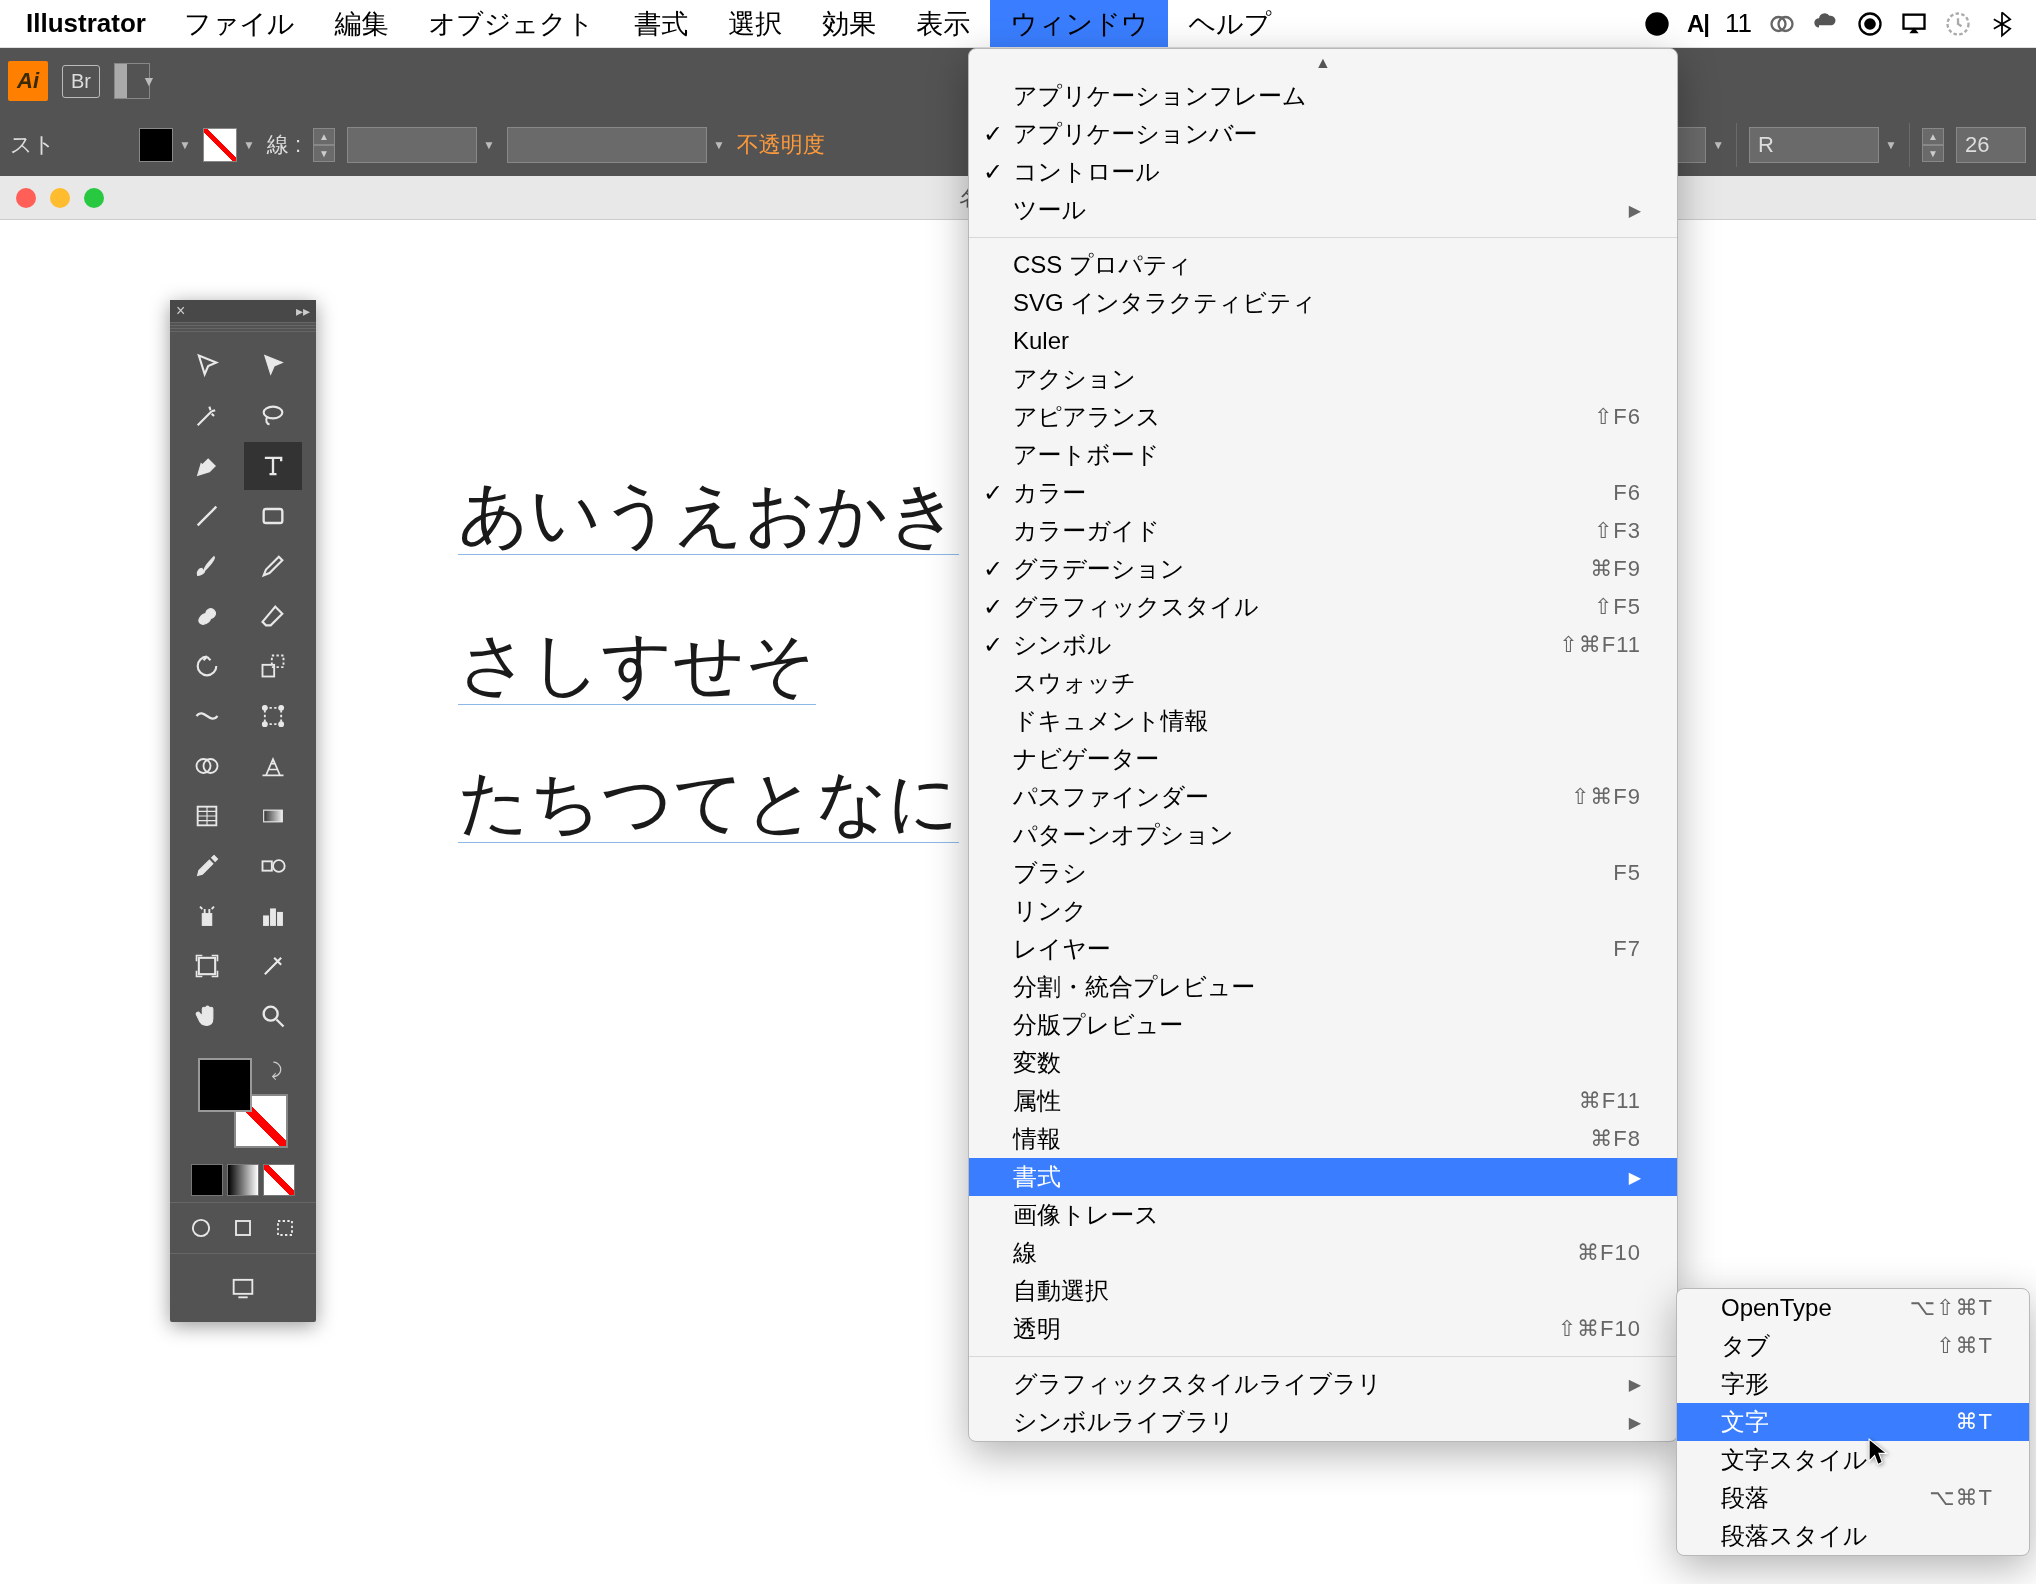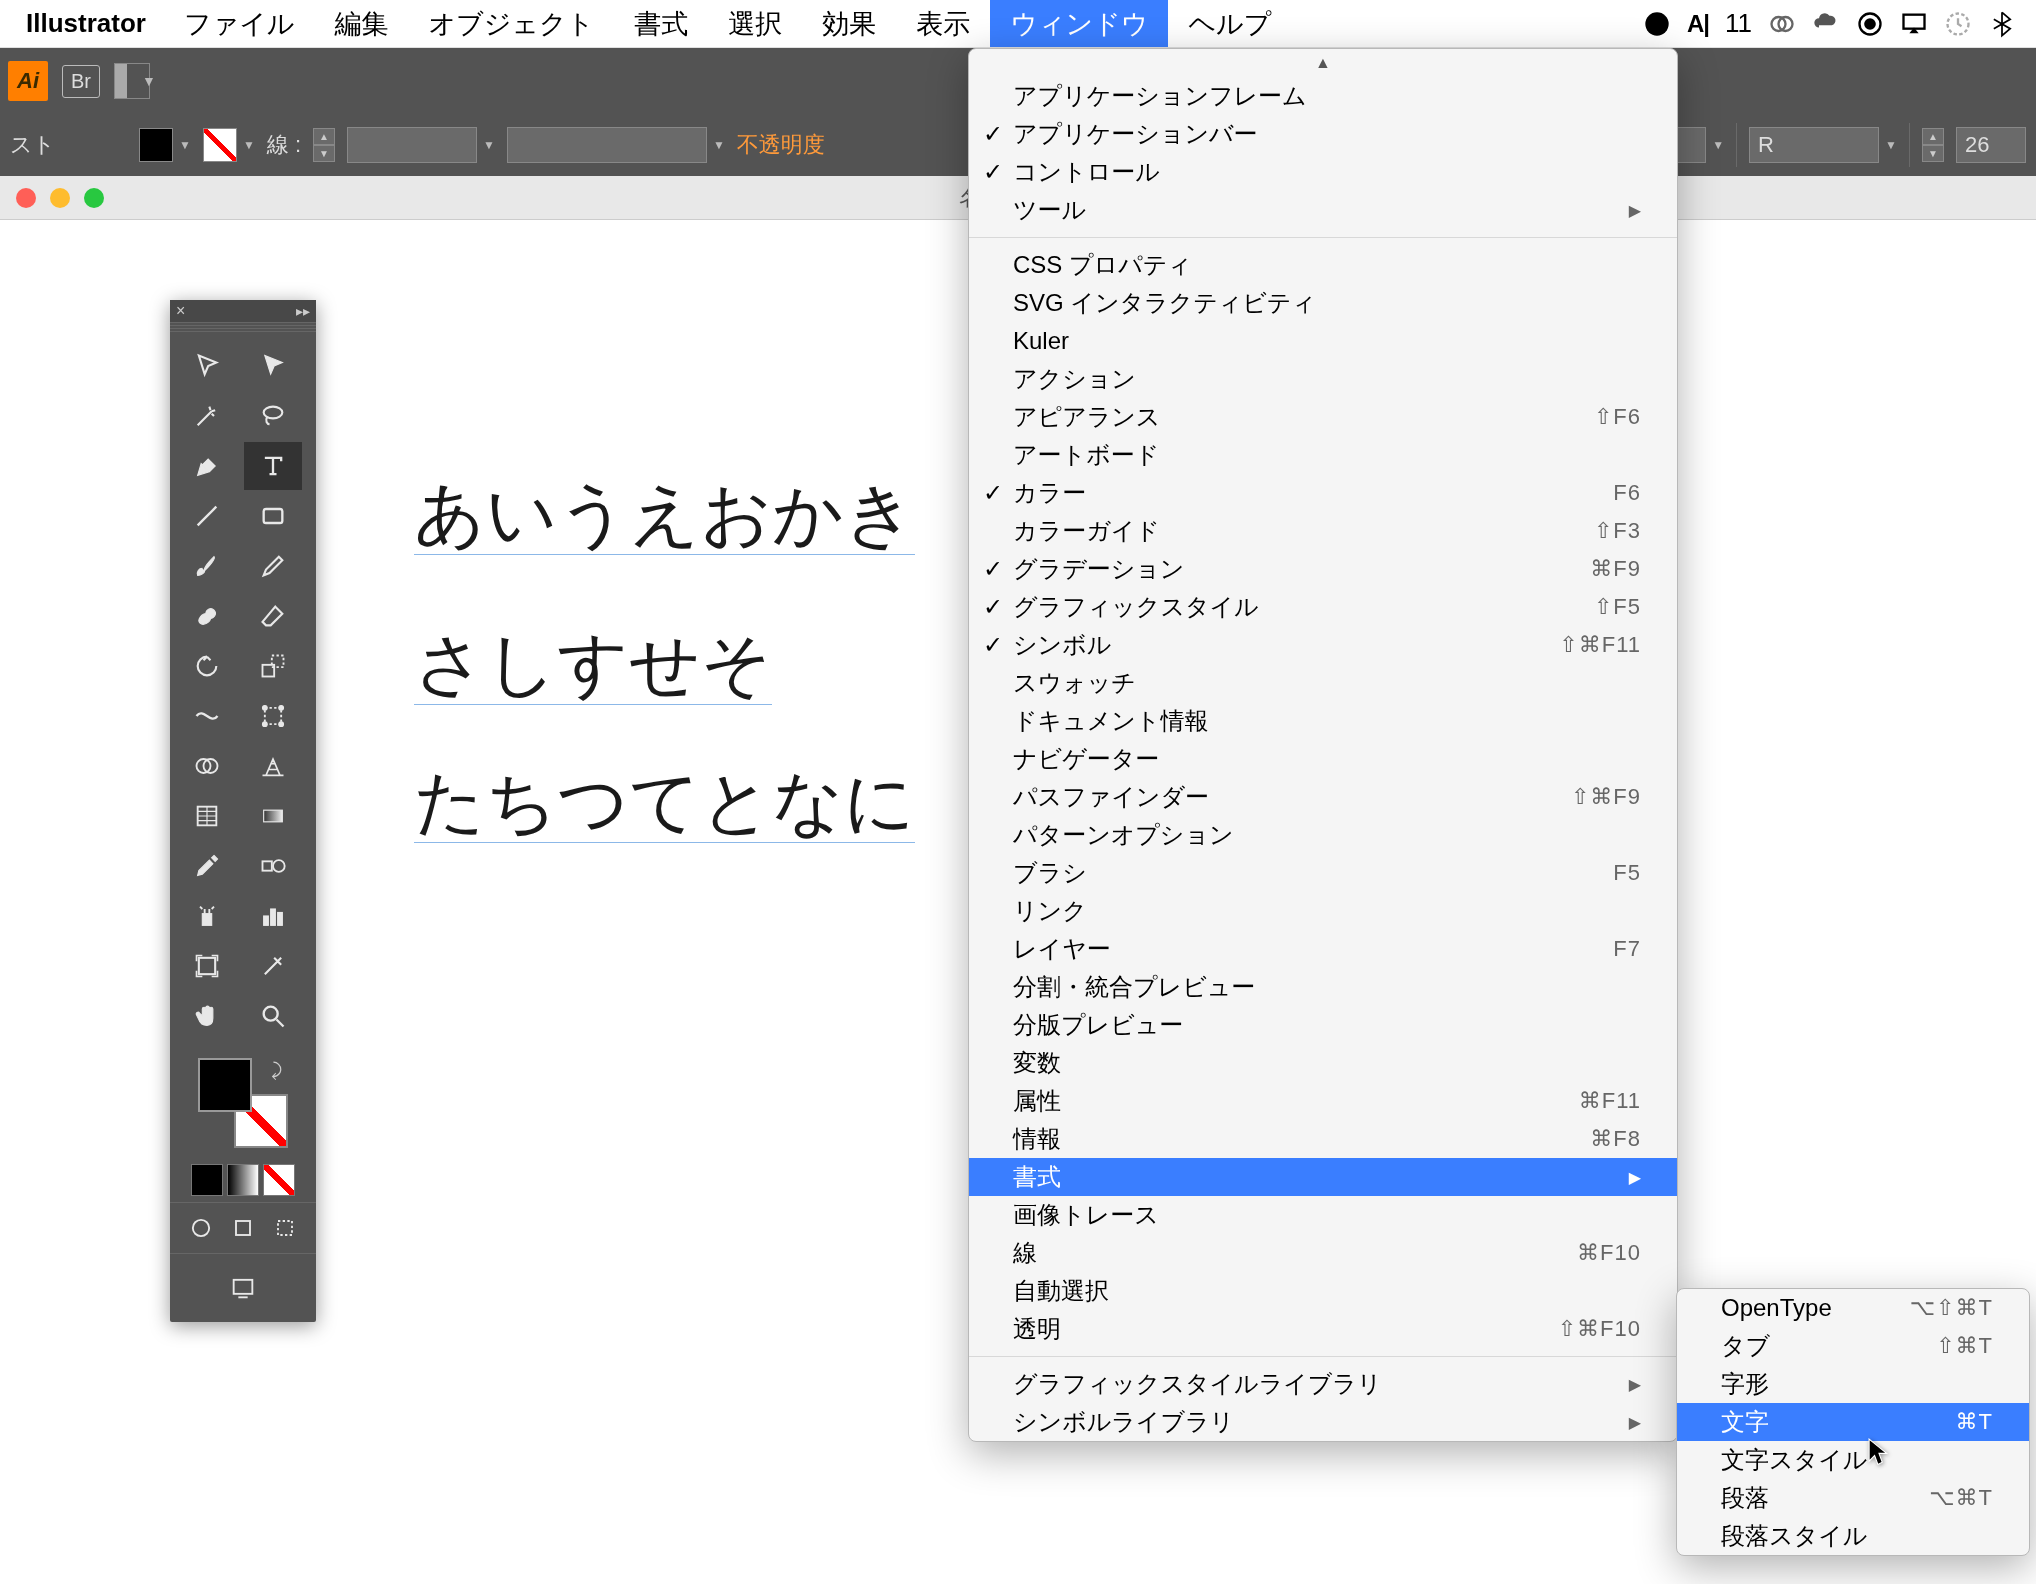--- a/index.html
+++ b/index.html
@@ -1,21 +1,21 @@
 <!DOCTYPE html>
 <html><head>
   <meta charset="utf-8">
   <style>
     * { margin: 0; padding: 0; box-sizing: border-box; }
     body { font-family: -apple-system, "Hiragino Sans", sans-serif; font-size: 22px; overflow: hidden; background: #fff; width: 2036px; height: 1584px; position: relative; }
     
     .menubar { height: 48px; background: #fff; display: flex; align-items: center; padding: 0 8px; border-bottom: 1px solid #e0e0e0; position: relative; z-index: 1; }
     .menubar-app { font-weight: 700; font-size: 26px; padding: 0 18px; }
     .menubar-item { padding: 0 20px; font-size: 27px; height: 100%; display: flex; align-items: center; }
-    .menubar-item.active { background: #3a7eff; color: #ffffff; }
+    .menubar-item.active { background: #3a7eff; color: #000000; }
     .menubar-status { margin-left: auto; display: flex; align-items: center; gap: 16px; padding-right: 12px; }
     .status-icon { width: 28px; height: 28px; display: inline-flex; align-items: center; justify-content: center; }
     .adobe-a { font-weight: 700; font-size: 24px; letter-spacing: -1px; }
     
     .app-toolbar { height: 66px; background: #535353; display: flex; align-items: center; padding: 0 8px; gap: 14px; }
     .ai-logo { width: 40px; height: 40px; background: #ff7f00; display: flex; align-items: center; justify-content: center; color: #3a2a00; font-weight: 900; font-size: 22px; border-radius: 2px; font-style: italic; }
     .br-logo { border: 1px solid #bbb; padding: 4px 8px; color: #ddd; font-size: 20px; border-radius: 3px; }
     .dock-icon { width: 36px; height: 36px; border: 1px solid #888; display: flex; }
     .dock-icon .left { width: 12px; background: #aaa; }
     .dock-icon .right { flex: 1; }
@@ -38,21 +38,21 @@
     
     .window-chrome { height: 44px; background: #e8e8e8; display: flex; align-items: center; position: relative; border-bottom: 1px solid #ccc; }
     .traffic { display: flex; gap: 14px; padding: 0 16px; }
     .traffic span { width: 20px; height: 20px; border-radius: 50%; }
     .tl-red { background: #ff5f57; }
     .tl-yellow { background: #febc2e; }
     .tl-green { background: #28c840; }
     .window-title { position: absolute; left: 50%; transform: translateX(-50%); color: #555; font-size: 22px; }
     
     .canvas { position: relative; background: #fff; height: calc(100% - 220px); }
-    .canvas-text { position: absolute; font-size: 70px; font-family: "Hiragino Mincho ProN", serif; color: #1a1a1a; line-height: 1; }
+    .canvas-text { position: absolute; font-size: 70px; font-family: "Hiragino Mincho ProN", serif; color: #1a1a1a; line-height: 1; margin-left: 44px; }
     .canvas-text .underline { display: block; height: 1px; background: #8cb8e8; margin-top: 4px; }
     
     .tools-panel { position: absolute; left: 170px; top: 300px; width: 146px; background: #535353; border-radius: 2px; box-shadow: 0 4px 20px rgba(0,0,0,0.4); z-index: 100; }
     .tools-header { height: 22px; background: #484848; display: flex; align-items: center; padding: 0 6px; justify-content: space-between; }
     .tools-close { color: #ccc; font-size: 16px; }
     .tools-collapse { color: #ccc; font-size: 14px; }
     .tools-grip { height: 12px; background: repeating-linear-gradient(to bottom, #666 0, #666 1px, #535353 1px, #535353 3px); }
     .tools-grid { display: grid; grid-template-columns: 1fr 1fr; padding: 8px; gap: 2px; }
     .tool-btn { width: 58px; height: 48px; display: flex; align-items: center; justify-content: center; color: #e8e8e8; font-size: 24px; position: relative; }
     .tool-btn.active { background: #333; }

